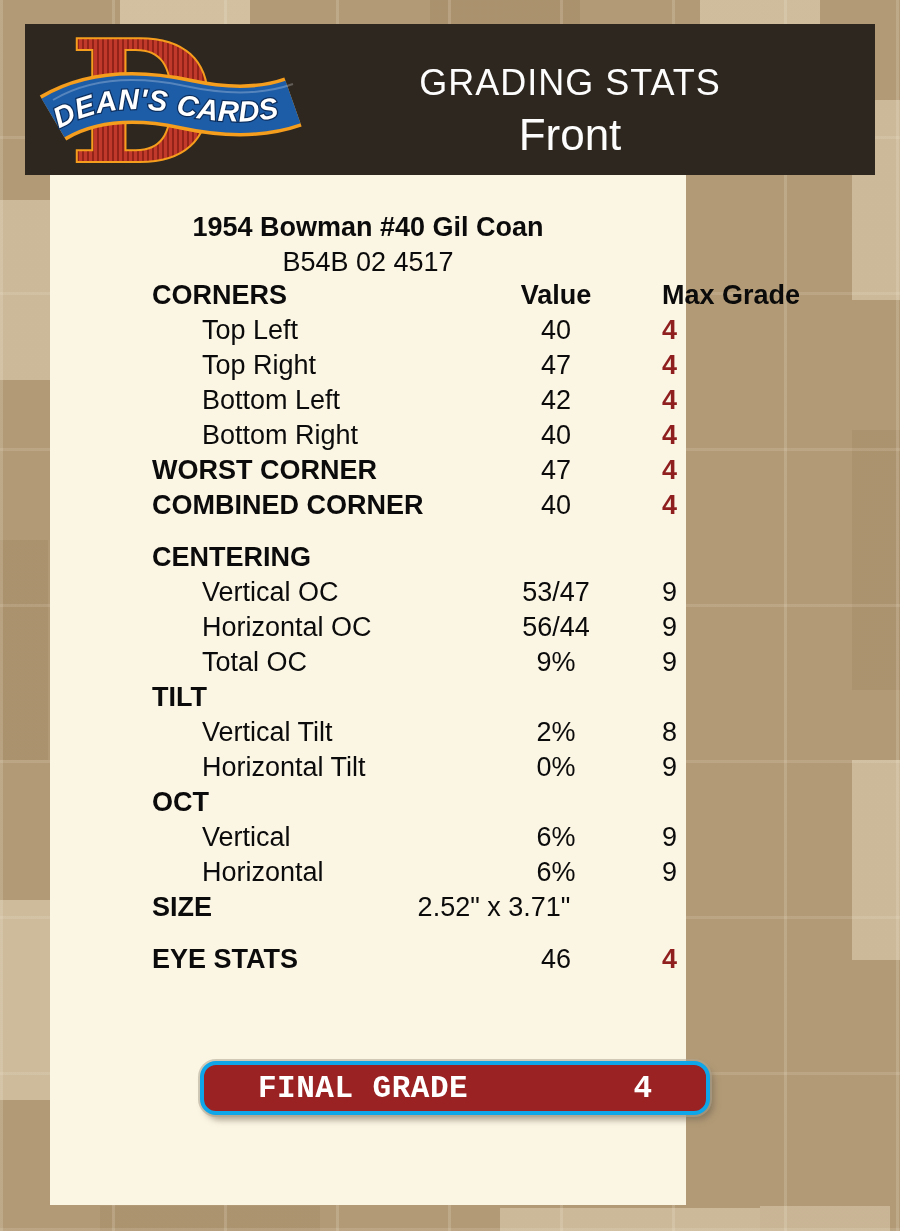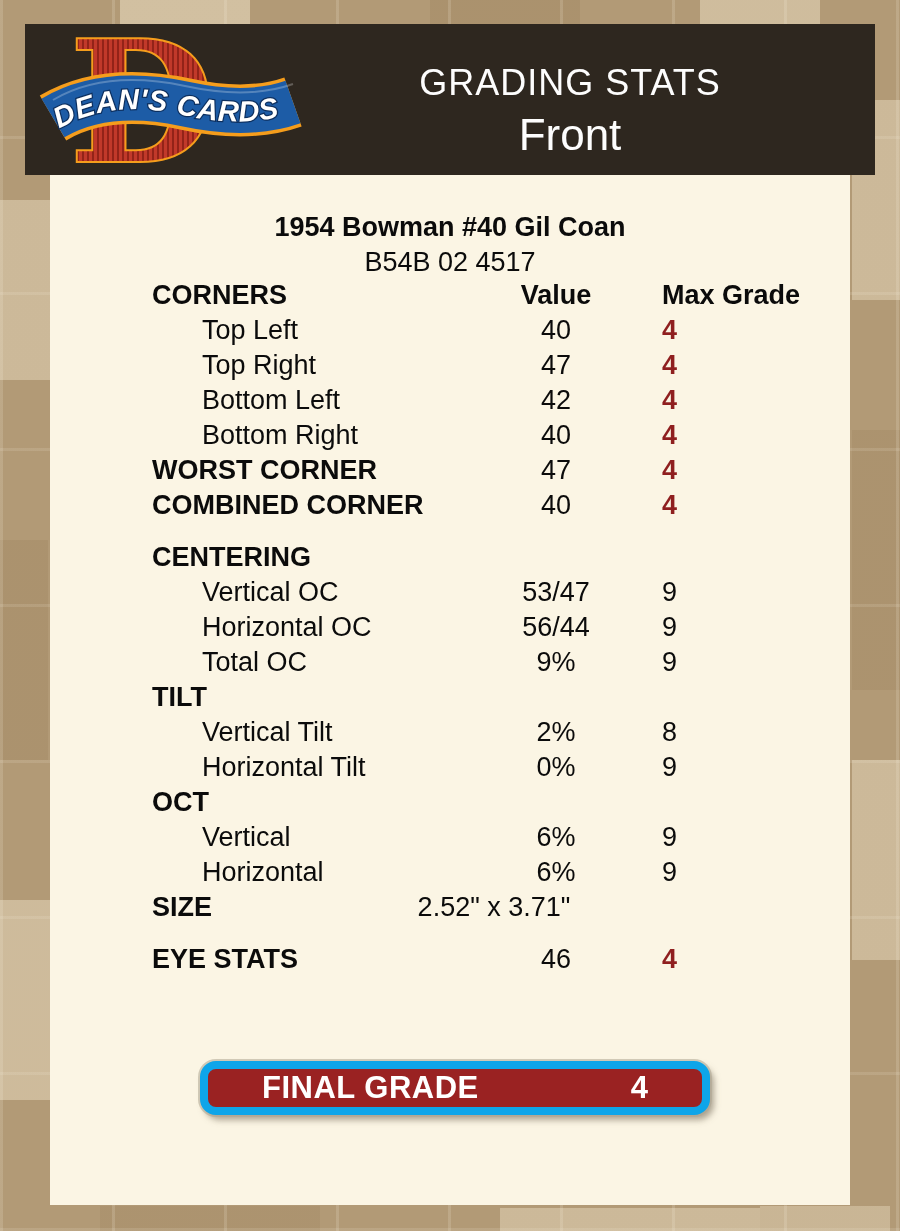--- a/index.html
+++ b/index.html
@@ -49,21 +49,21 @@
 
   .header-titles {
     position:absolute; left:270px; right:30px; top:0; height:151px;
     display:flex; flex-direction:column; align-items:center; justify-content:center;
     padding-top:12px; box-sizing:border-box; color:#fdfdfd;
   }
   .header-title   { font-size:36px; line-height:52px; letter-spacing:1px; white-space:nowrap; }
   .header-subtitle{ font-size:44px; line-height:40px; margin-top:6px; white-space:nowrap; }
 
   .panel {
-    position:absolute; left:50px; top:175px; width:800px; height:1030px;
+    position:absolute; left:50px; top:175px; width:636px; height:1030px;
     background: var(--panel-bg, #fbf5e4);
     box-sizing:border-box;
   }
 
   .card-title-block { padding-top:36px; text-align:center; color:#0b0b0b; }
   .card-title  { font-size:27px; line-height:32px; font-weight:bold; }
   .card-code   { font-size:27px; line-height:32px; margin-top:3px; }
 
   .stats-table { color:#0b0b0b; }
   .trow, .thead-row {
@@ -77,25 +77,26 @@
   .cell.max    { text-align:left; }
   .cell.indent { padding-left:50px; }
   .cell.bold   { font-weight:bold; }
   .cell.max.red{ color: var(--grade-red, #8f1f1f); font-weight:bold; }
   .cell.value.wide { transform:translateX(-62px); }
   .trow.gap { margin-top:17px; }
 
   .final-grade-button {
     position:absolute; left:150px; top:886px; width:510px; height:54px;
     background: var(--accent-red, #9a2222);
-    border:8px solid #0ea5e9; border-radius:16px; box-sizing:border-box;
+    border:4px solid #0ea5e9; border-radius:16px; box-sizing:border-box;
     box-shadow: 0 0 0 2px rgba(175,165,145,.55), 4px 5px 6px rgba(110,98,80,.55);
     display:flex; align-items:center; justify-content:space-between;
     padding:0 54px; color:#ffffff; font-weight:bold; font-size:31px;
     cursor:pointer;
+    font-family:Liberation Mono, monospace;
   }
   .final-grade-button .fg-label { letter-spacing:0.5px; white-space:nowrap; }
   .final-grade-button .fg-value { }
 </style>
 </head>
 <body>
 
 <div class="page">
 
   <div class="header-bar">

